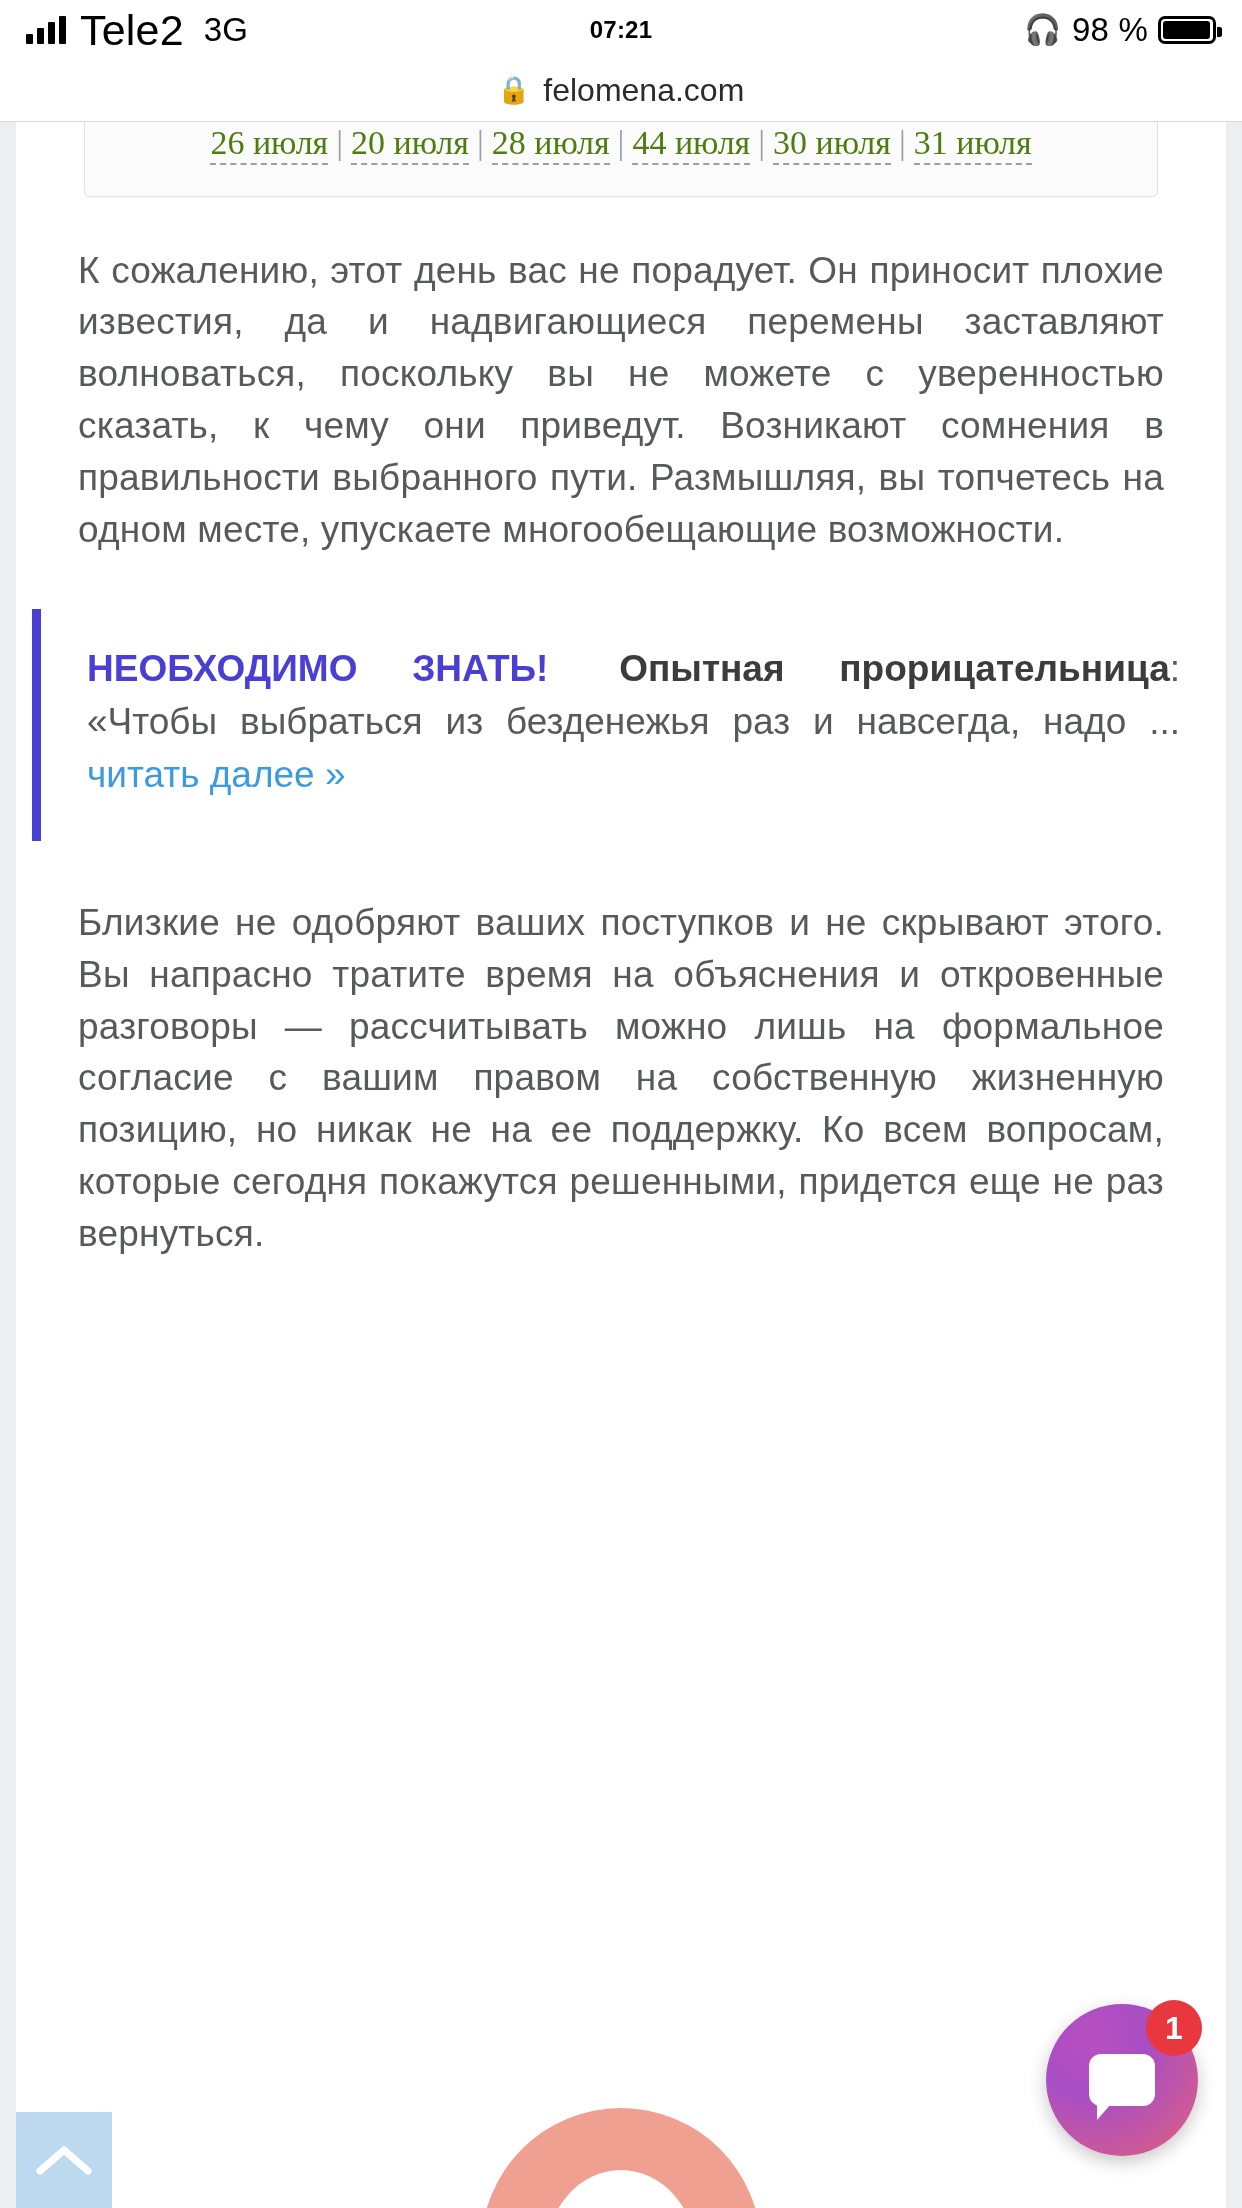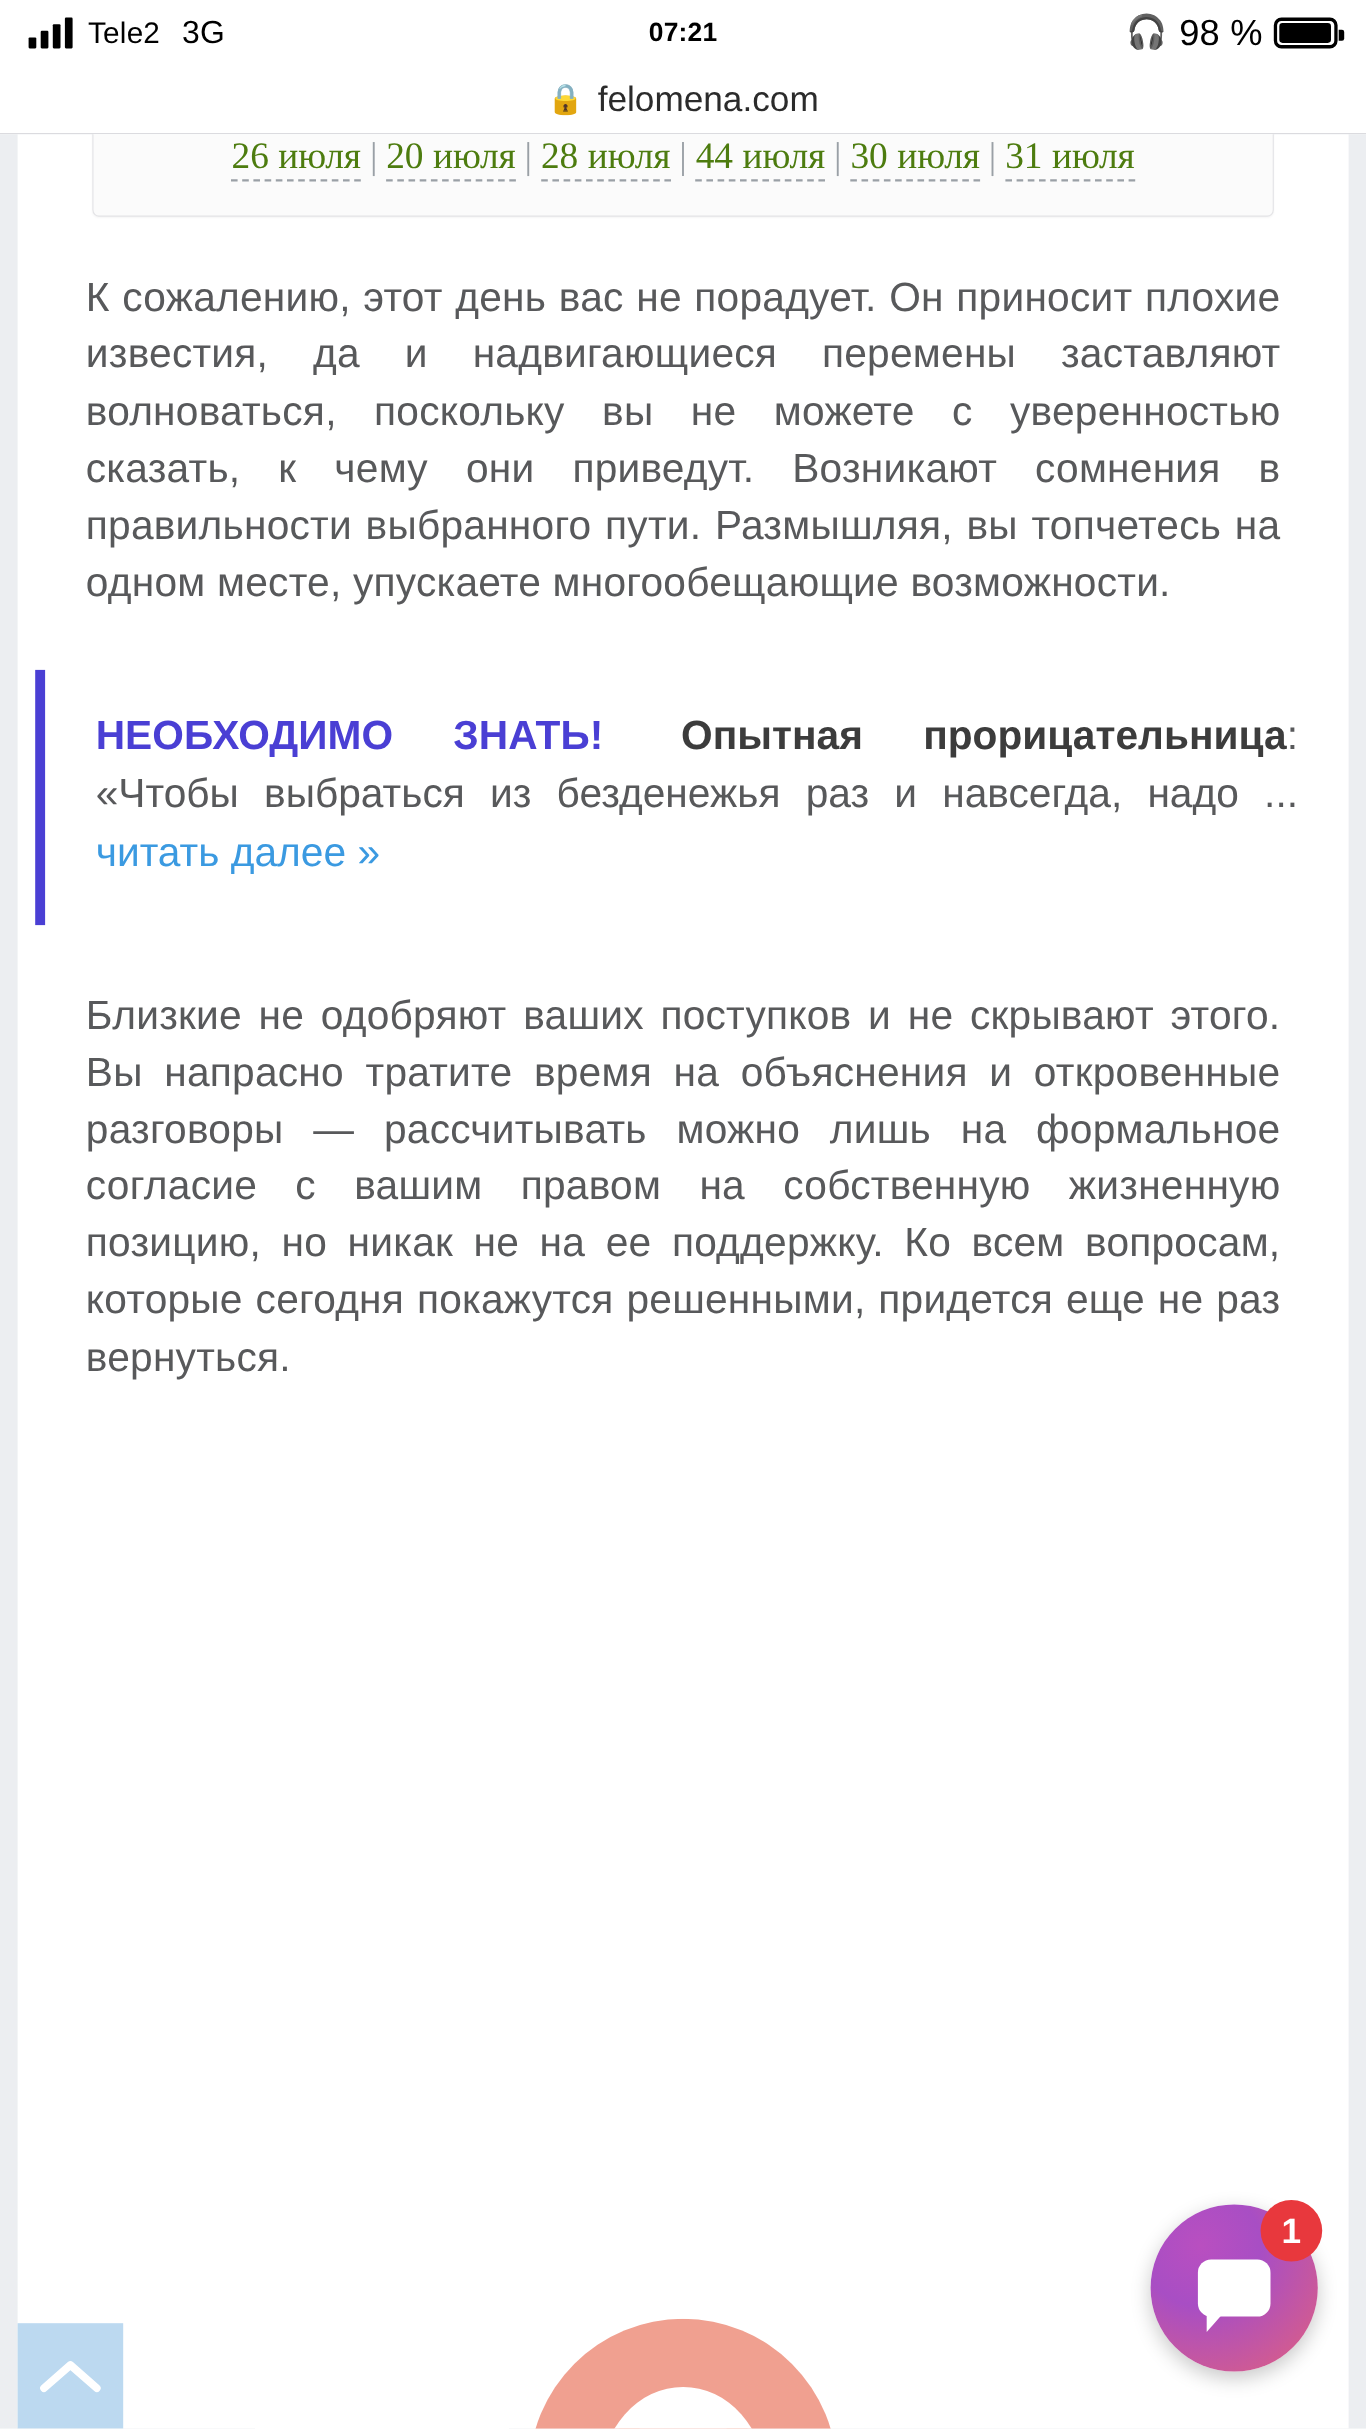--- a/index.html
+++ b/index.html
@@ -29,22 +29,22 @@
   .status-center { flex: 0 0 auto; text-align: center; font-size: 24px; font-weight: 700; }
   .status-right { display: flex; align-items: center; justify-content: flex-end; gap: 10px; flex: 1; }
 
   .signal-bars { display: flex; align-items: flex-end; gap: 4px; height: 28px; }
   .signal-bars i { display: block; width: 7px; background: #000; border-radius: 1px; }
   .signal-bars i:nth-child(1) { height: 10px; }
   .signal-bars i:nth-child(2) { height: 16px; }
   .signal-bars i:nth-child(3) { height: 22px; }
   .signal-bars i:nth-child(4) { height: 28px; }
 
-  .carrier { font-size: 27px; font-weight: 500; }
-  .network { font-size: 29px; font-weight: 500; margin-left: 6px; }
+  .carrier { font-size: 43px; font-weight: 500; }
+  .network { font-size: 33px; font-weight: 500; margin-left: 6px; }
 
   .headphone-icon { font-size: 30px; line-height: 1; }
   .battery-pct { font-size: 33px; font-weight: 500; }
   .battery {
     width: 58px; height: 28px;
     border: 3px solid #000;
     border-radius: 7px;
     position: relative;
     padding: 2px;
   }

